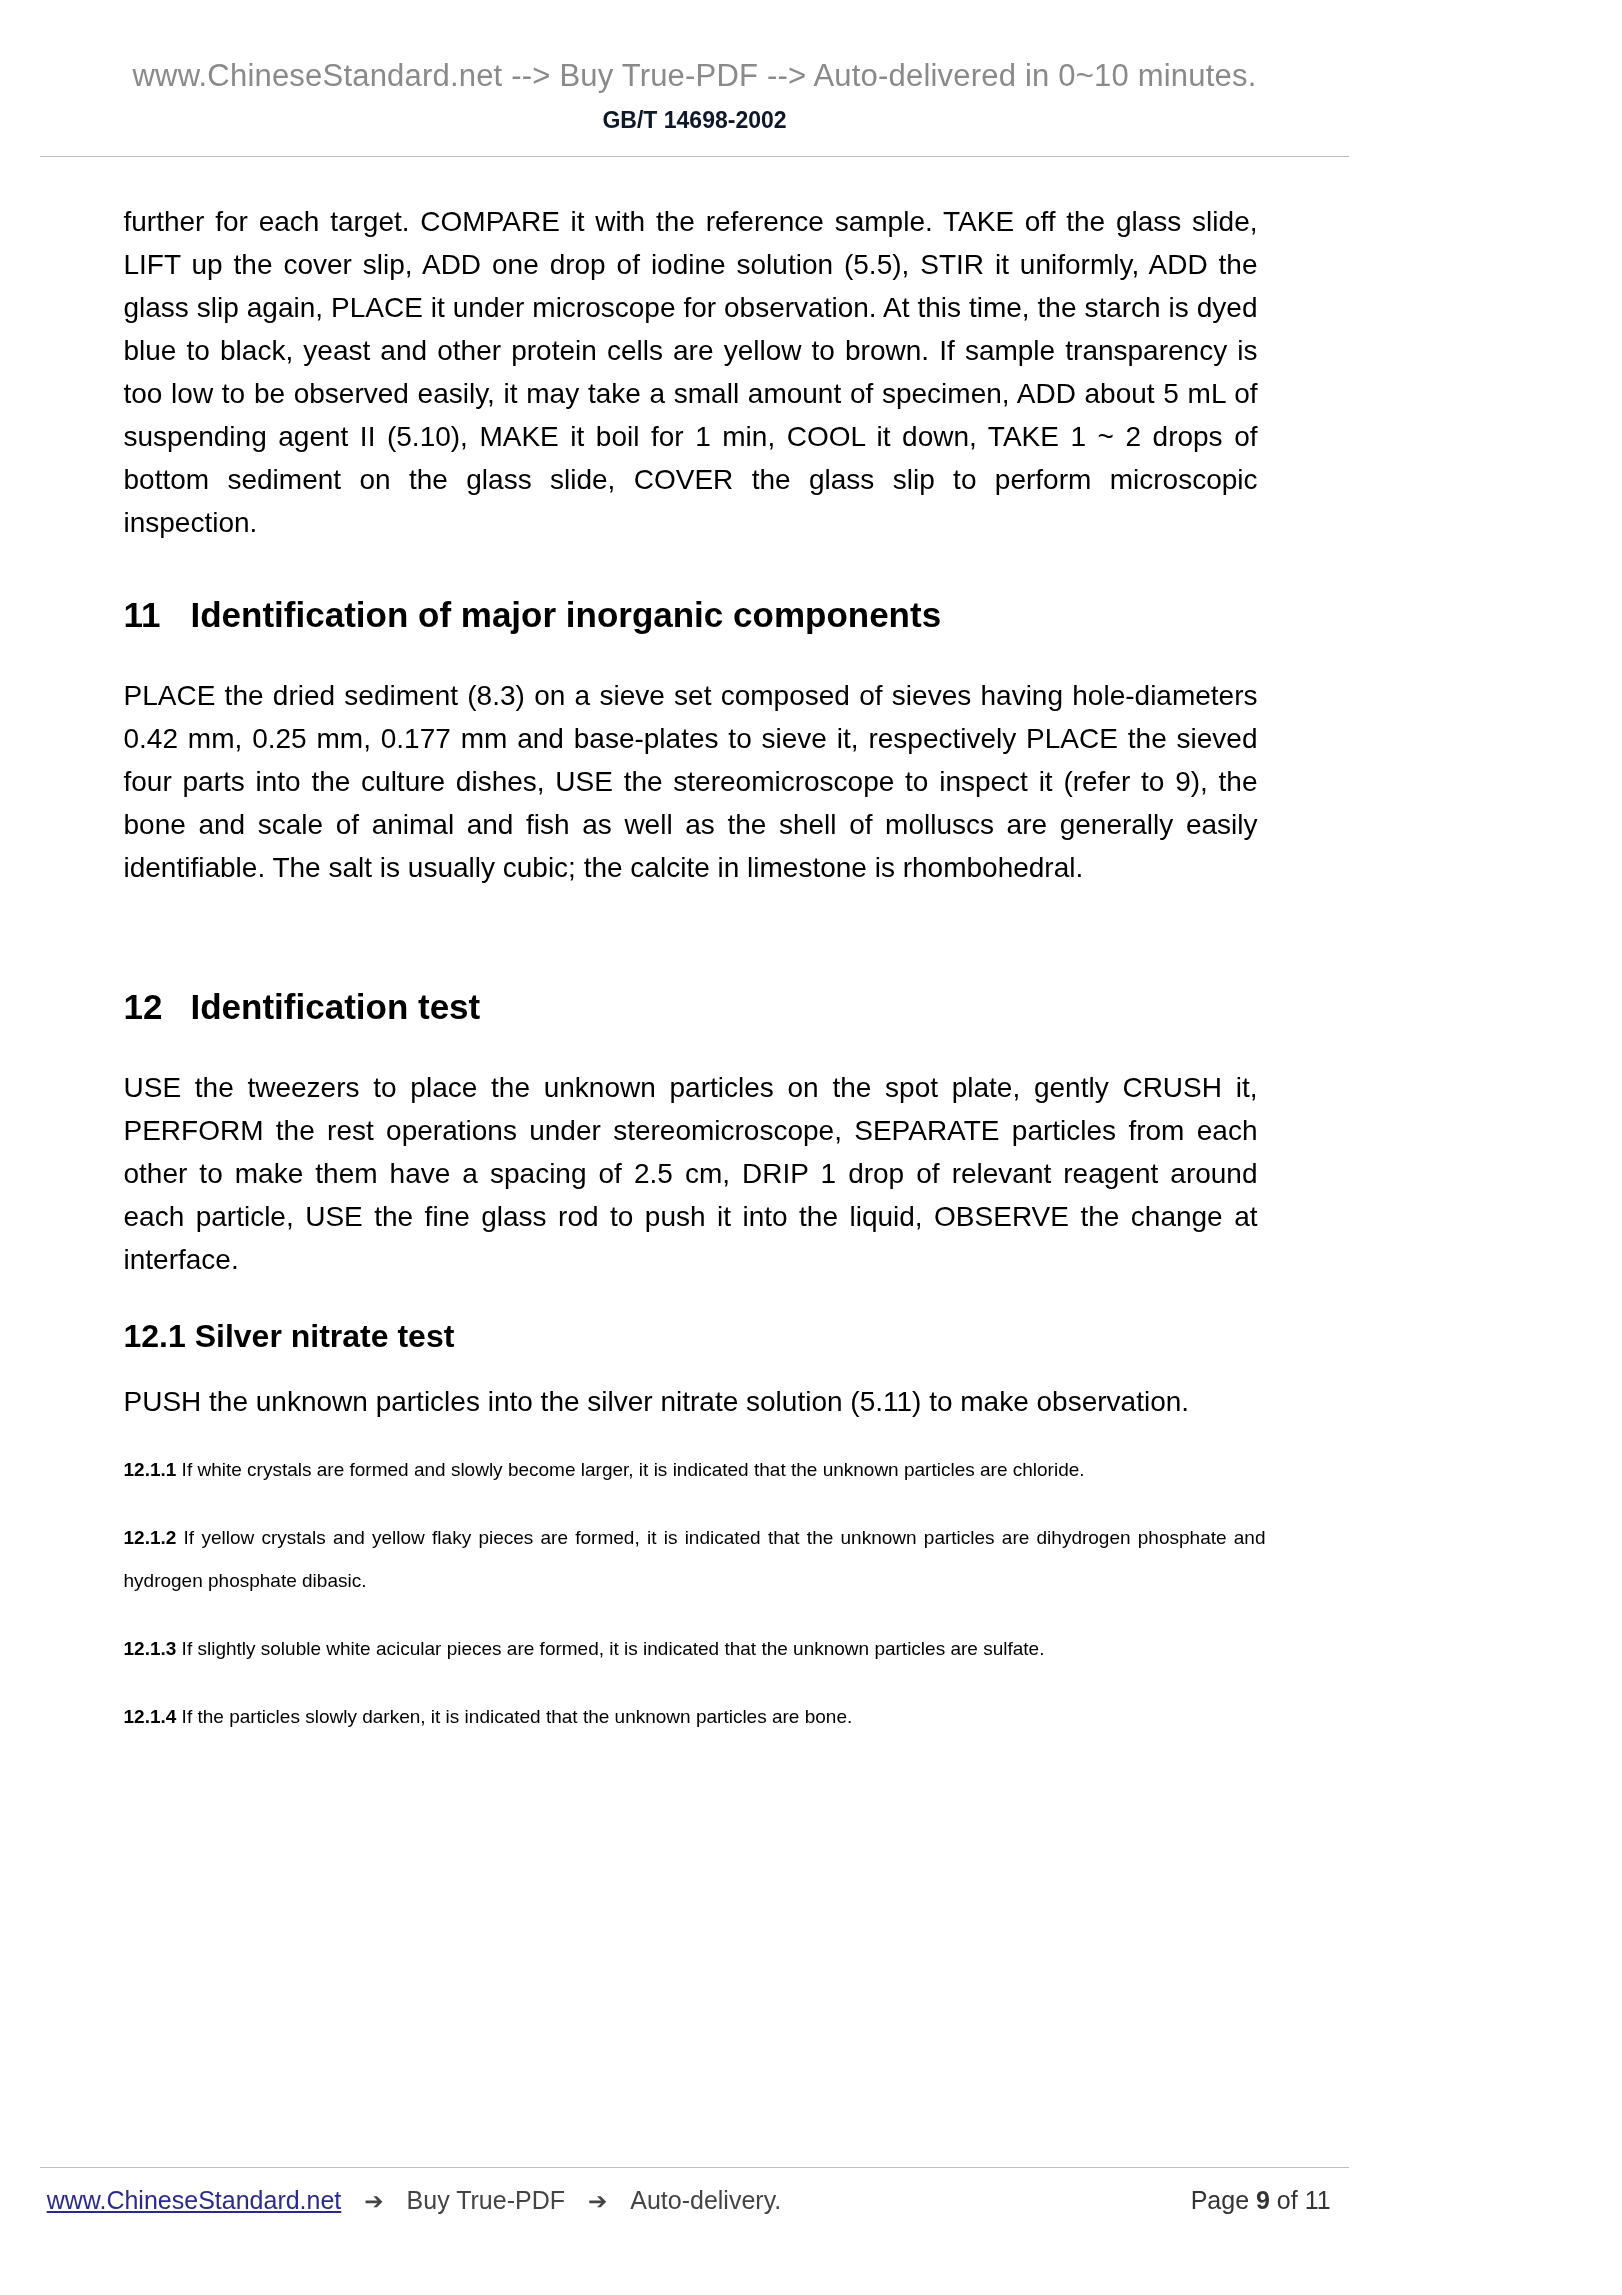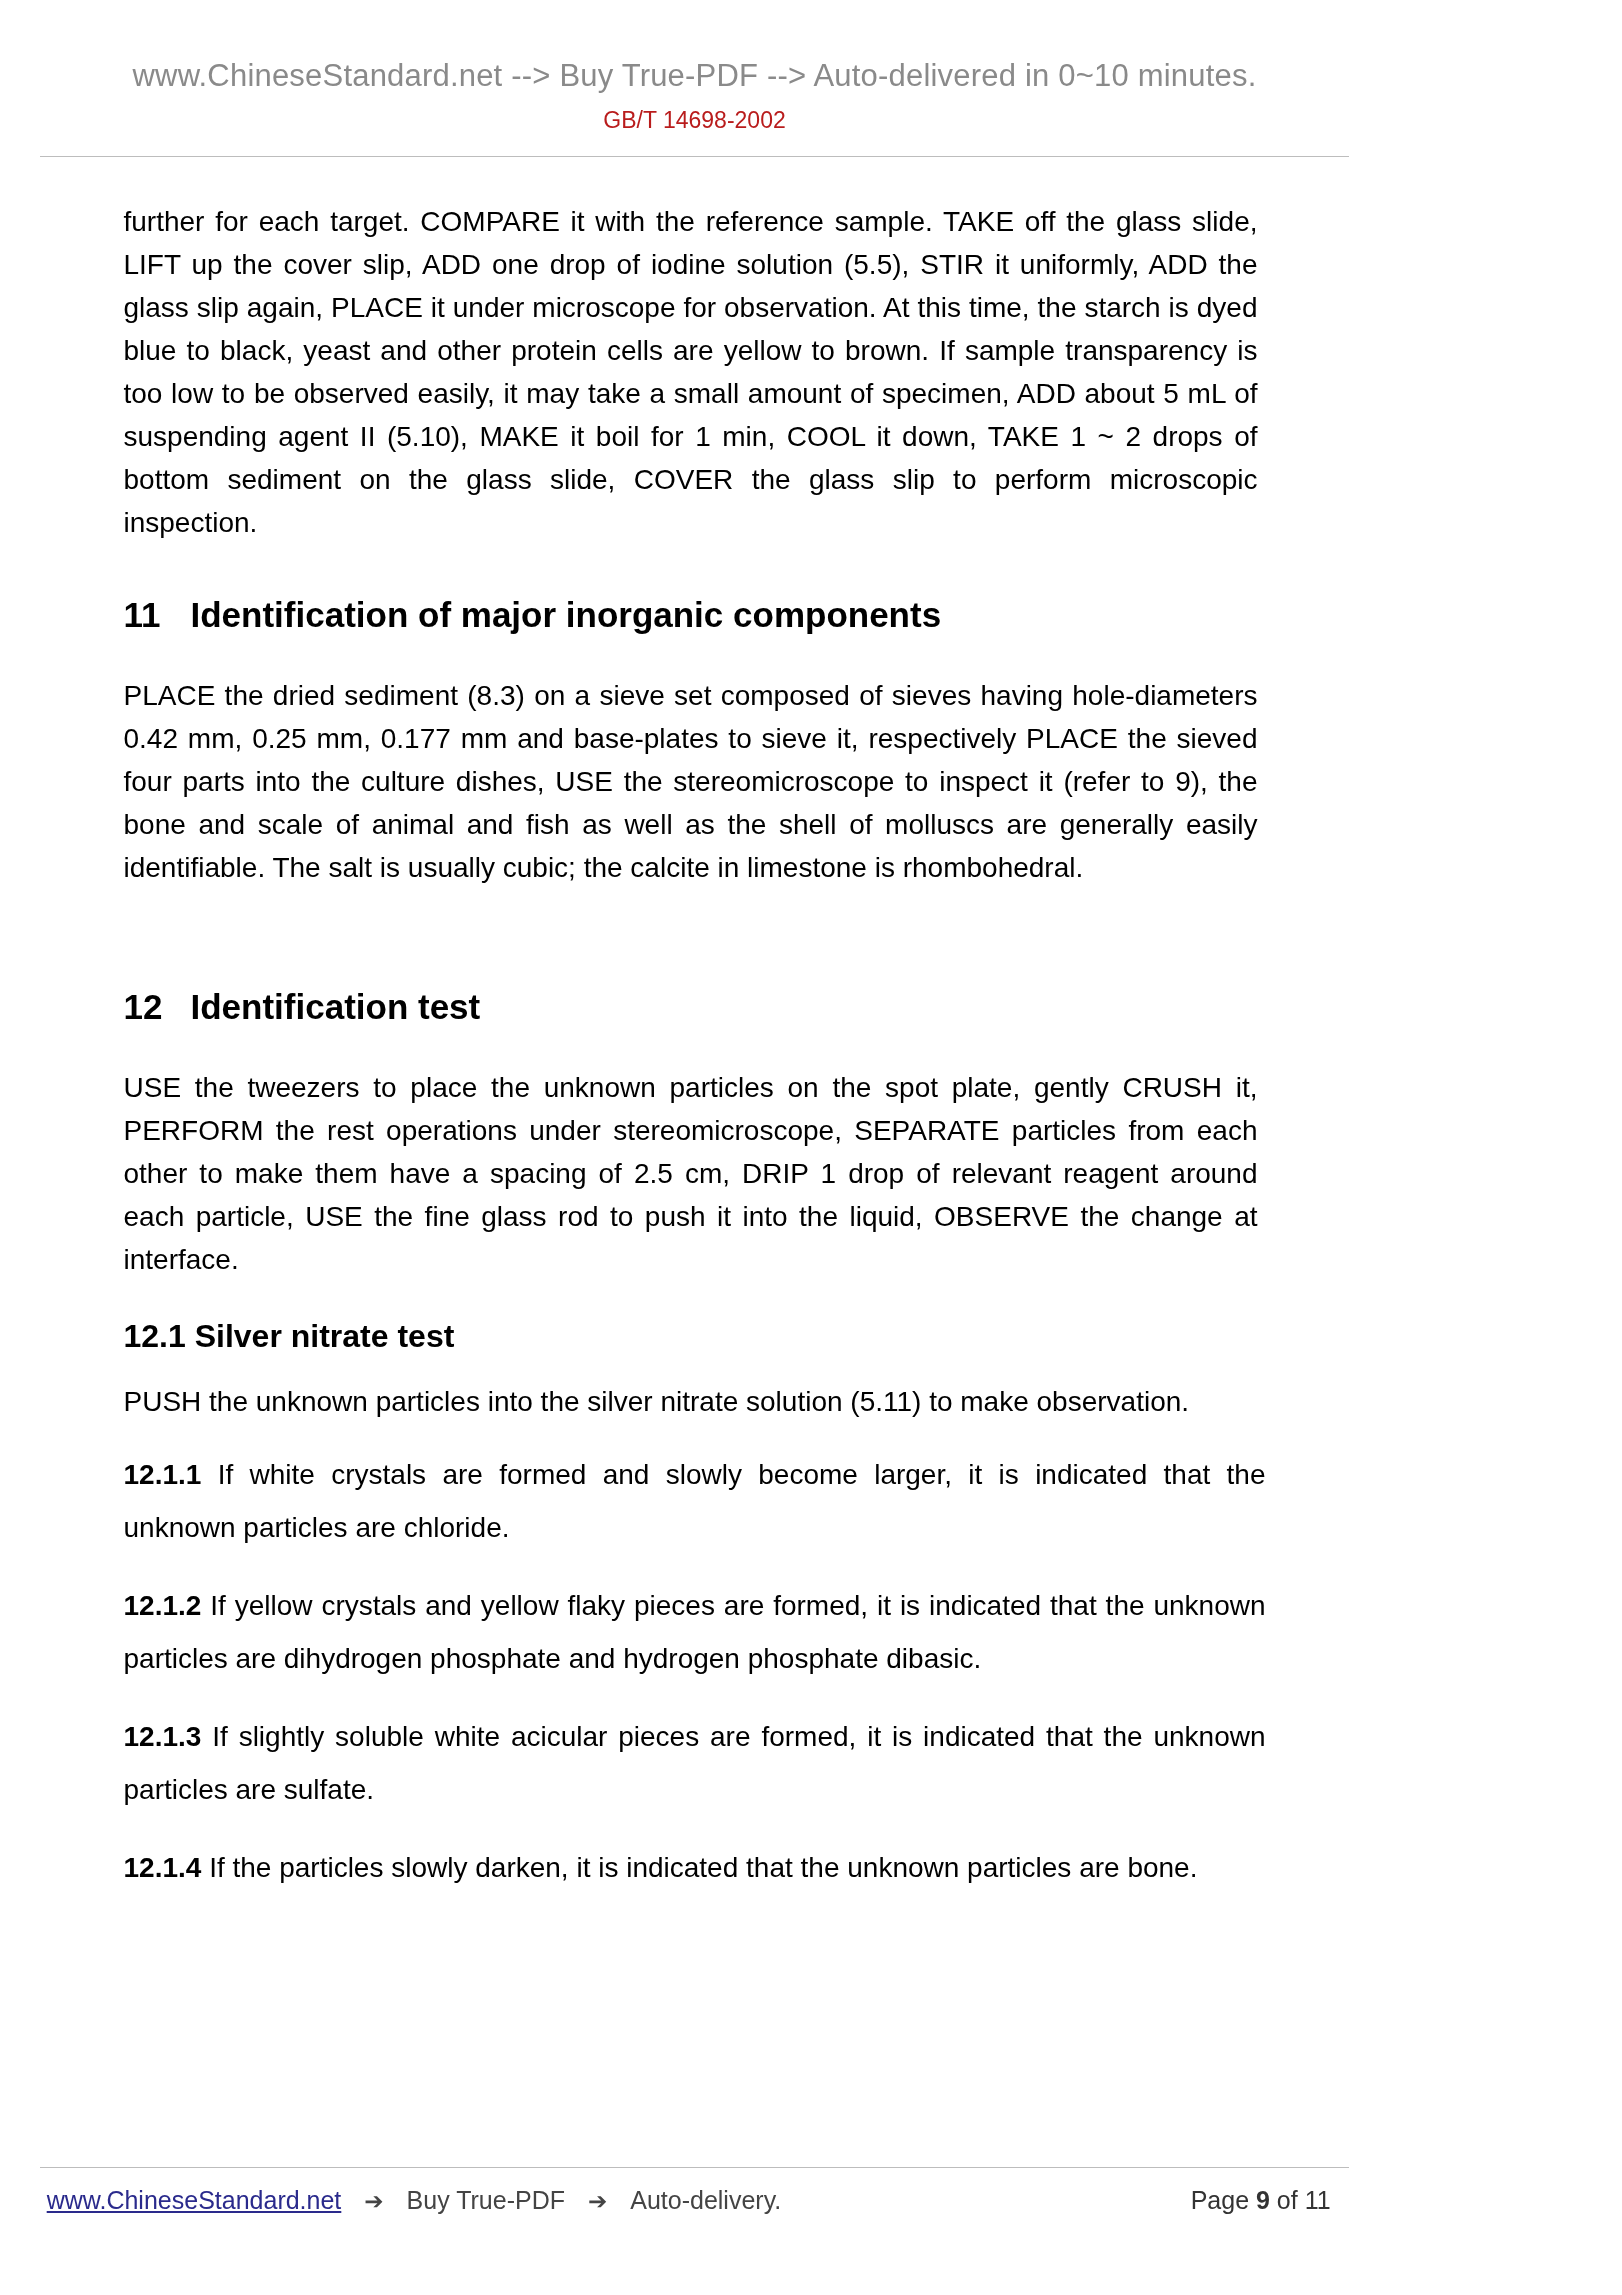--- a/index.html
+++ b/index.html
@@ -25,22 +25,23 @@
     text-align: center;
   }
   .header-line1 {
     font-size: 31px;
     color: #8a8a8a;
     letter-spacing: 0.2px;
     white-space: nowrap;
   }
   .header-line2 {
     font-size: 23px;
-    color: #b91c1c;
+    color: #0f172a;
     margin-top: 13.3px;
+    font-weight: bold;
   }
   .header-rule {
     margin: 22px auto 0 auto;
     width: 1309px;
     border-top: 1.7px solid #bdbdbd;
   }
   .content {
     width: 1142px;
     margin: 0 auto;
     padding-top: 43px;
@@ -61,22 +62,22 @@
   h2.section-title .num {
     display: inline-block;
     width: 67px;
   }
   h3.subsection-title {
     font-size: 32px;
     font-weight: bold;
     margin: 37px 0 25px 0;
   }
   p.numbered {
-    font-size: 28px;
-    line-height: 53px;
+    font-size: 19px;
+    line-height: 43px;
     text-align: justify;
     margin: 0 0 25px 0;
   }
   p.numbered .lead {
     font-weight: bold;
   }
   .spacer-lg { height: 22px; }
   .footer {
     position: absolute;
     left: 0;

